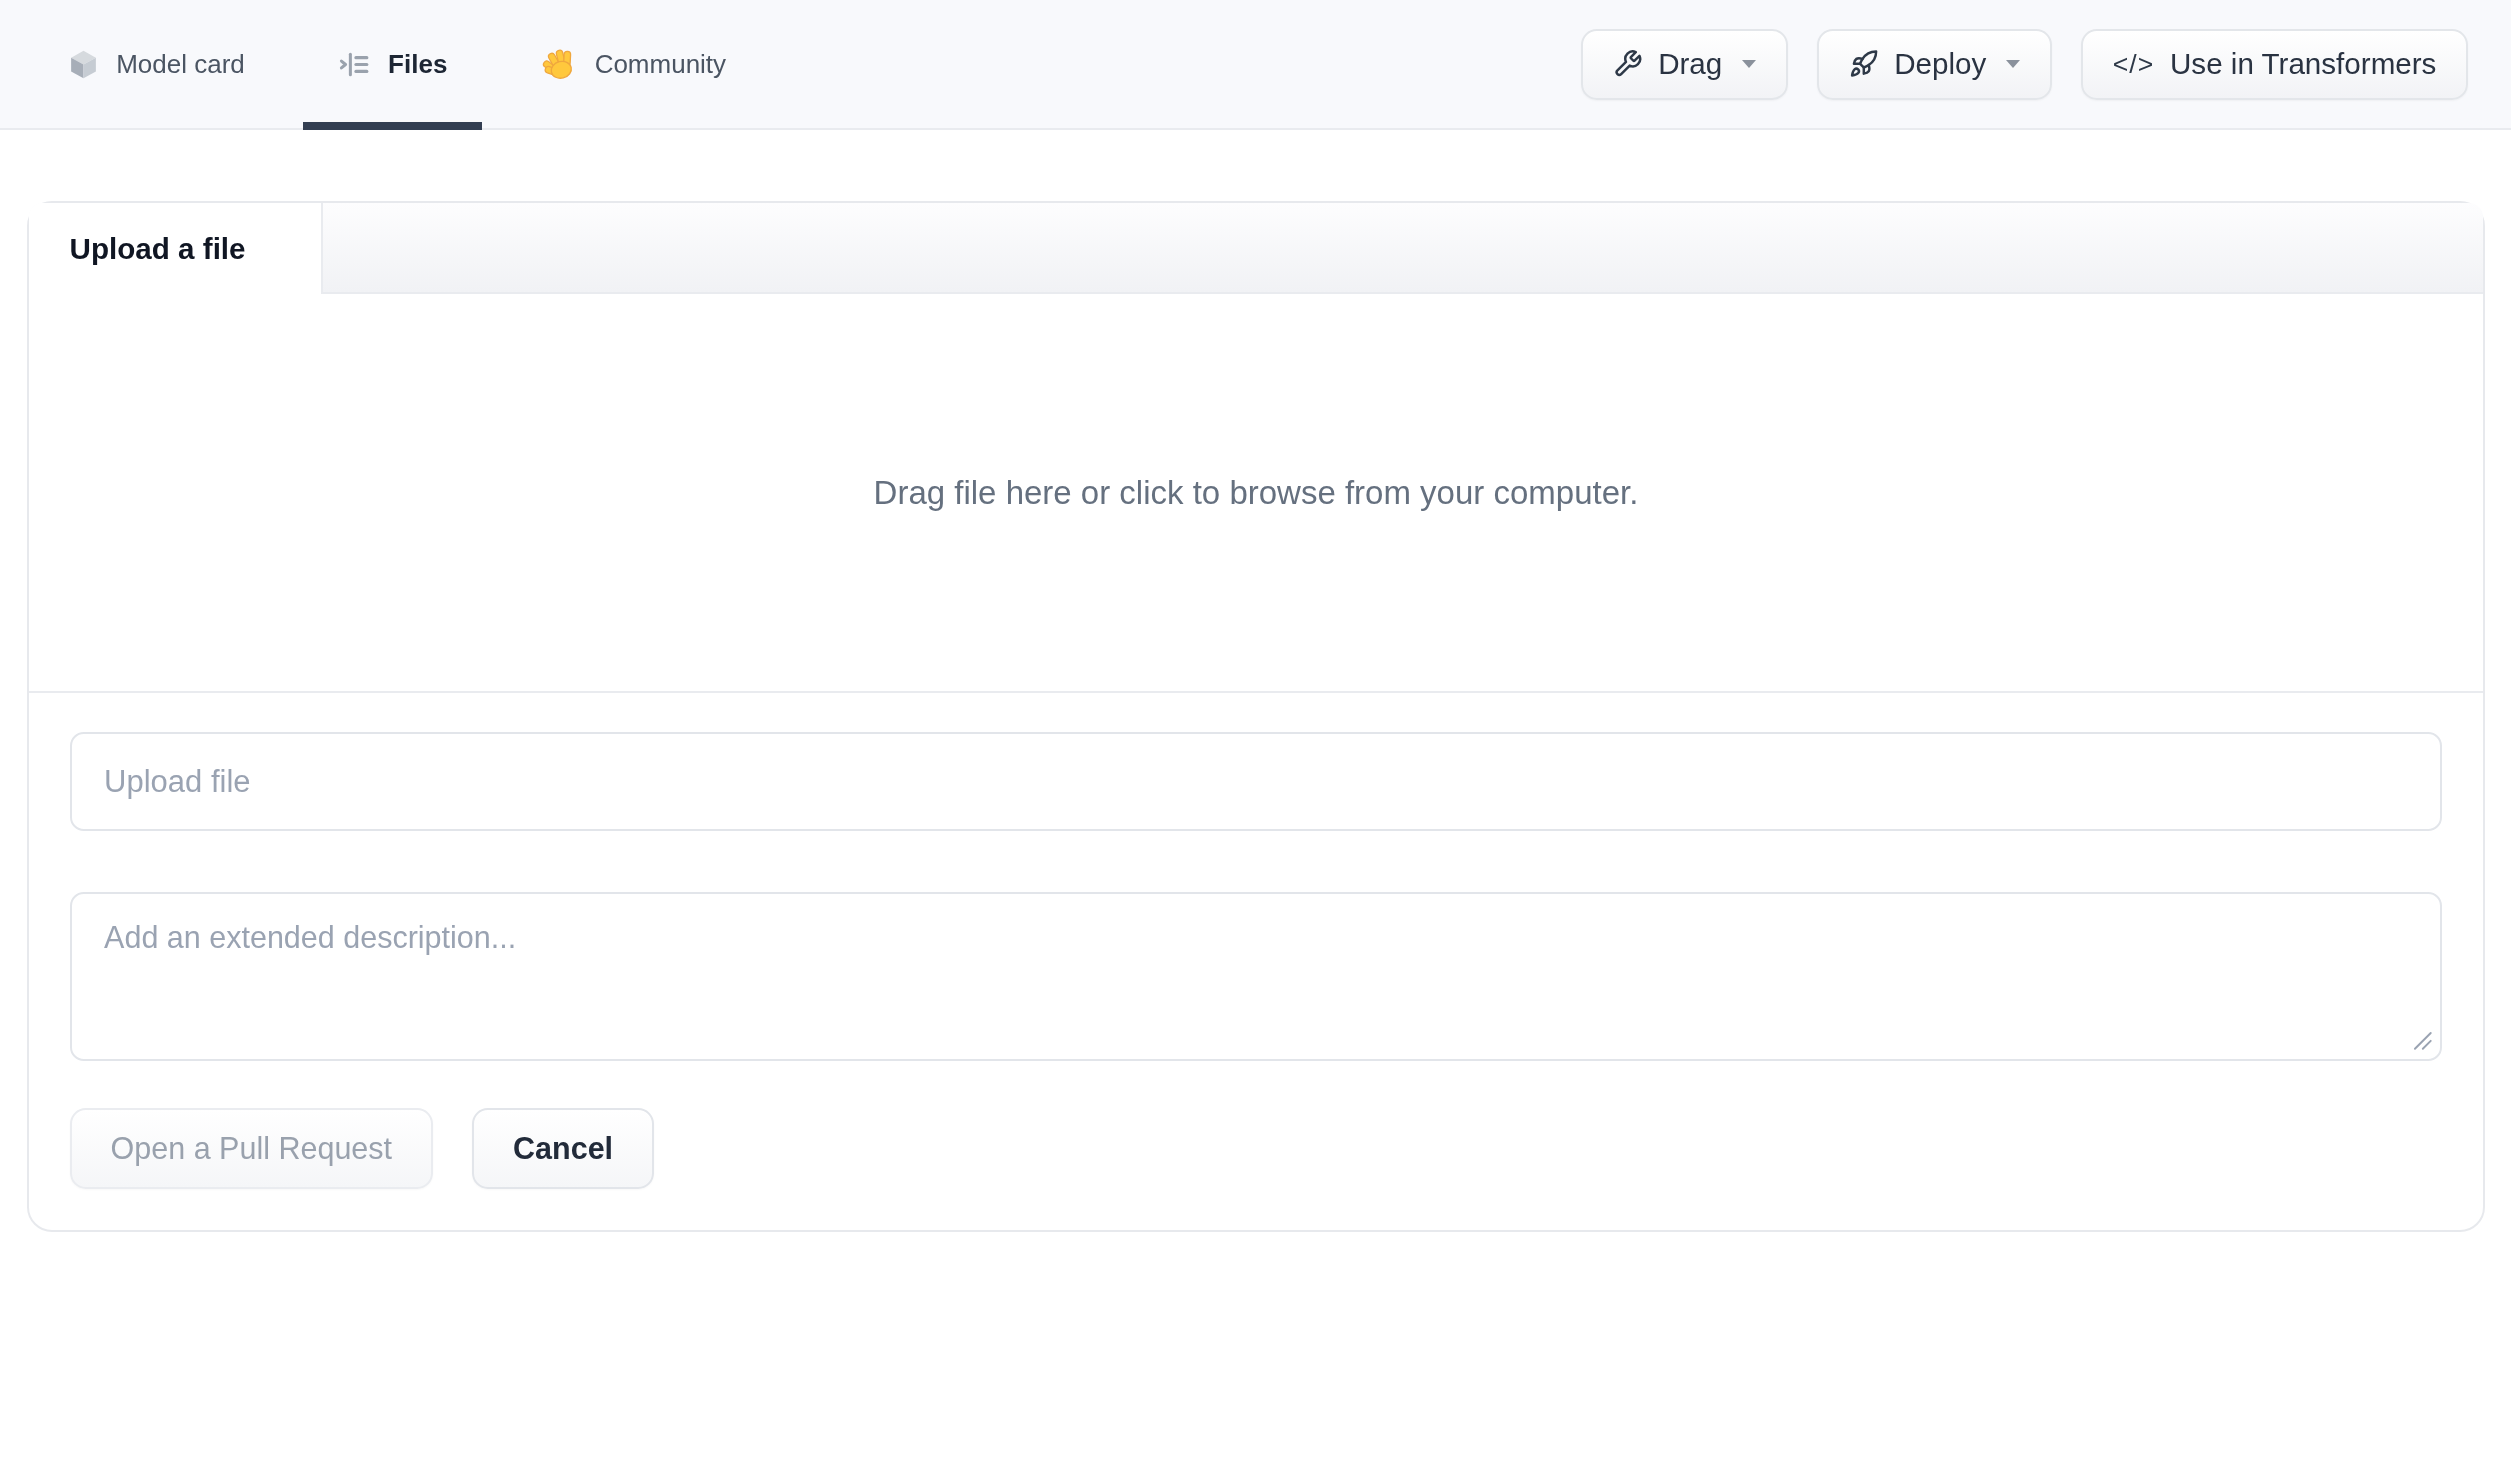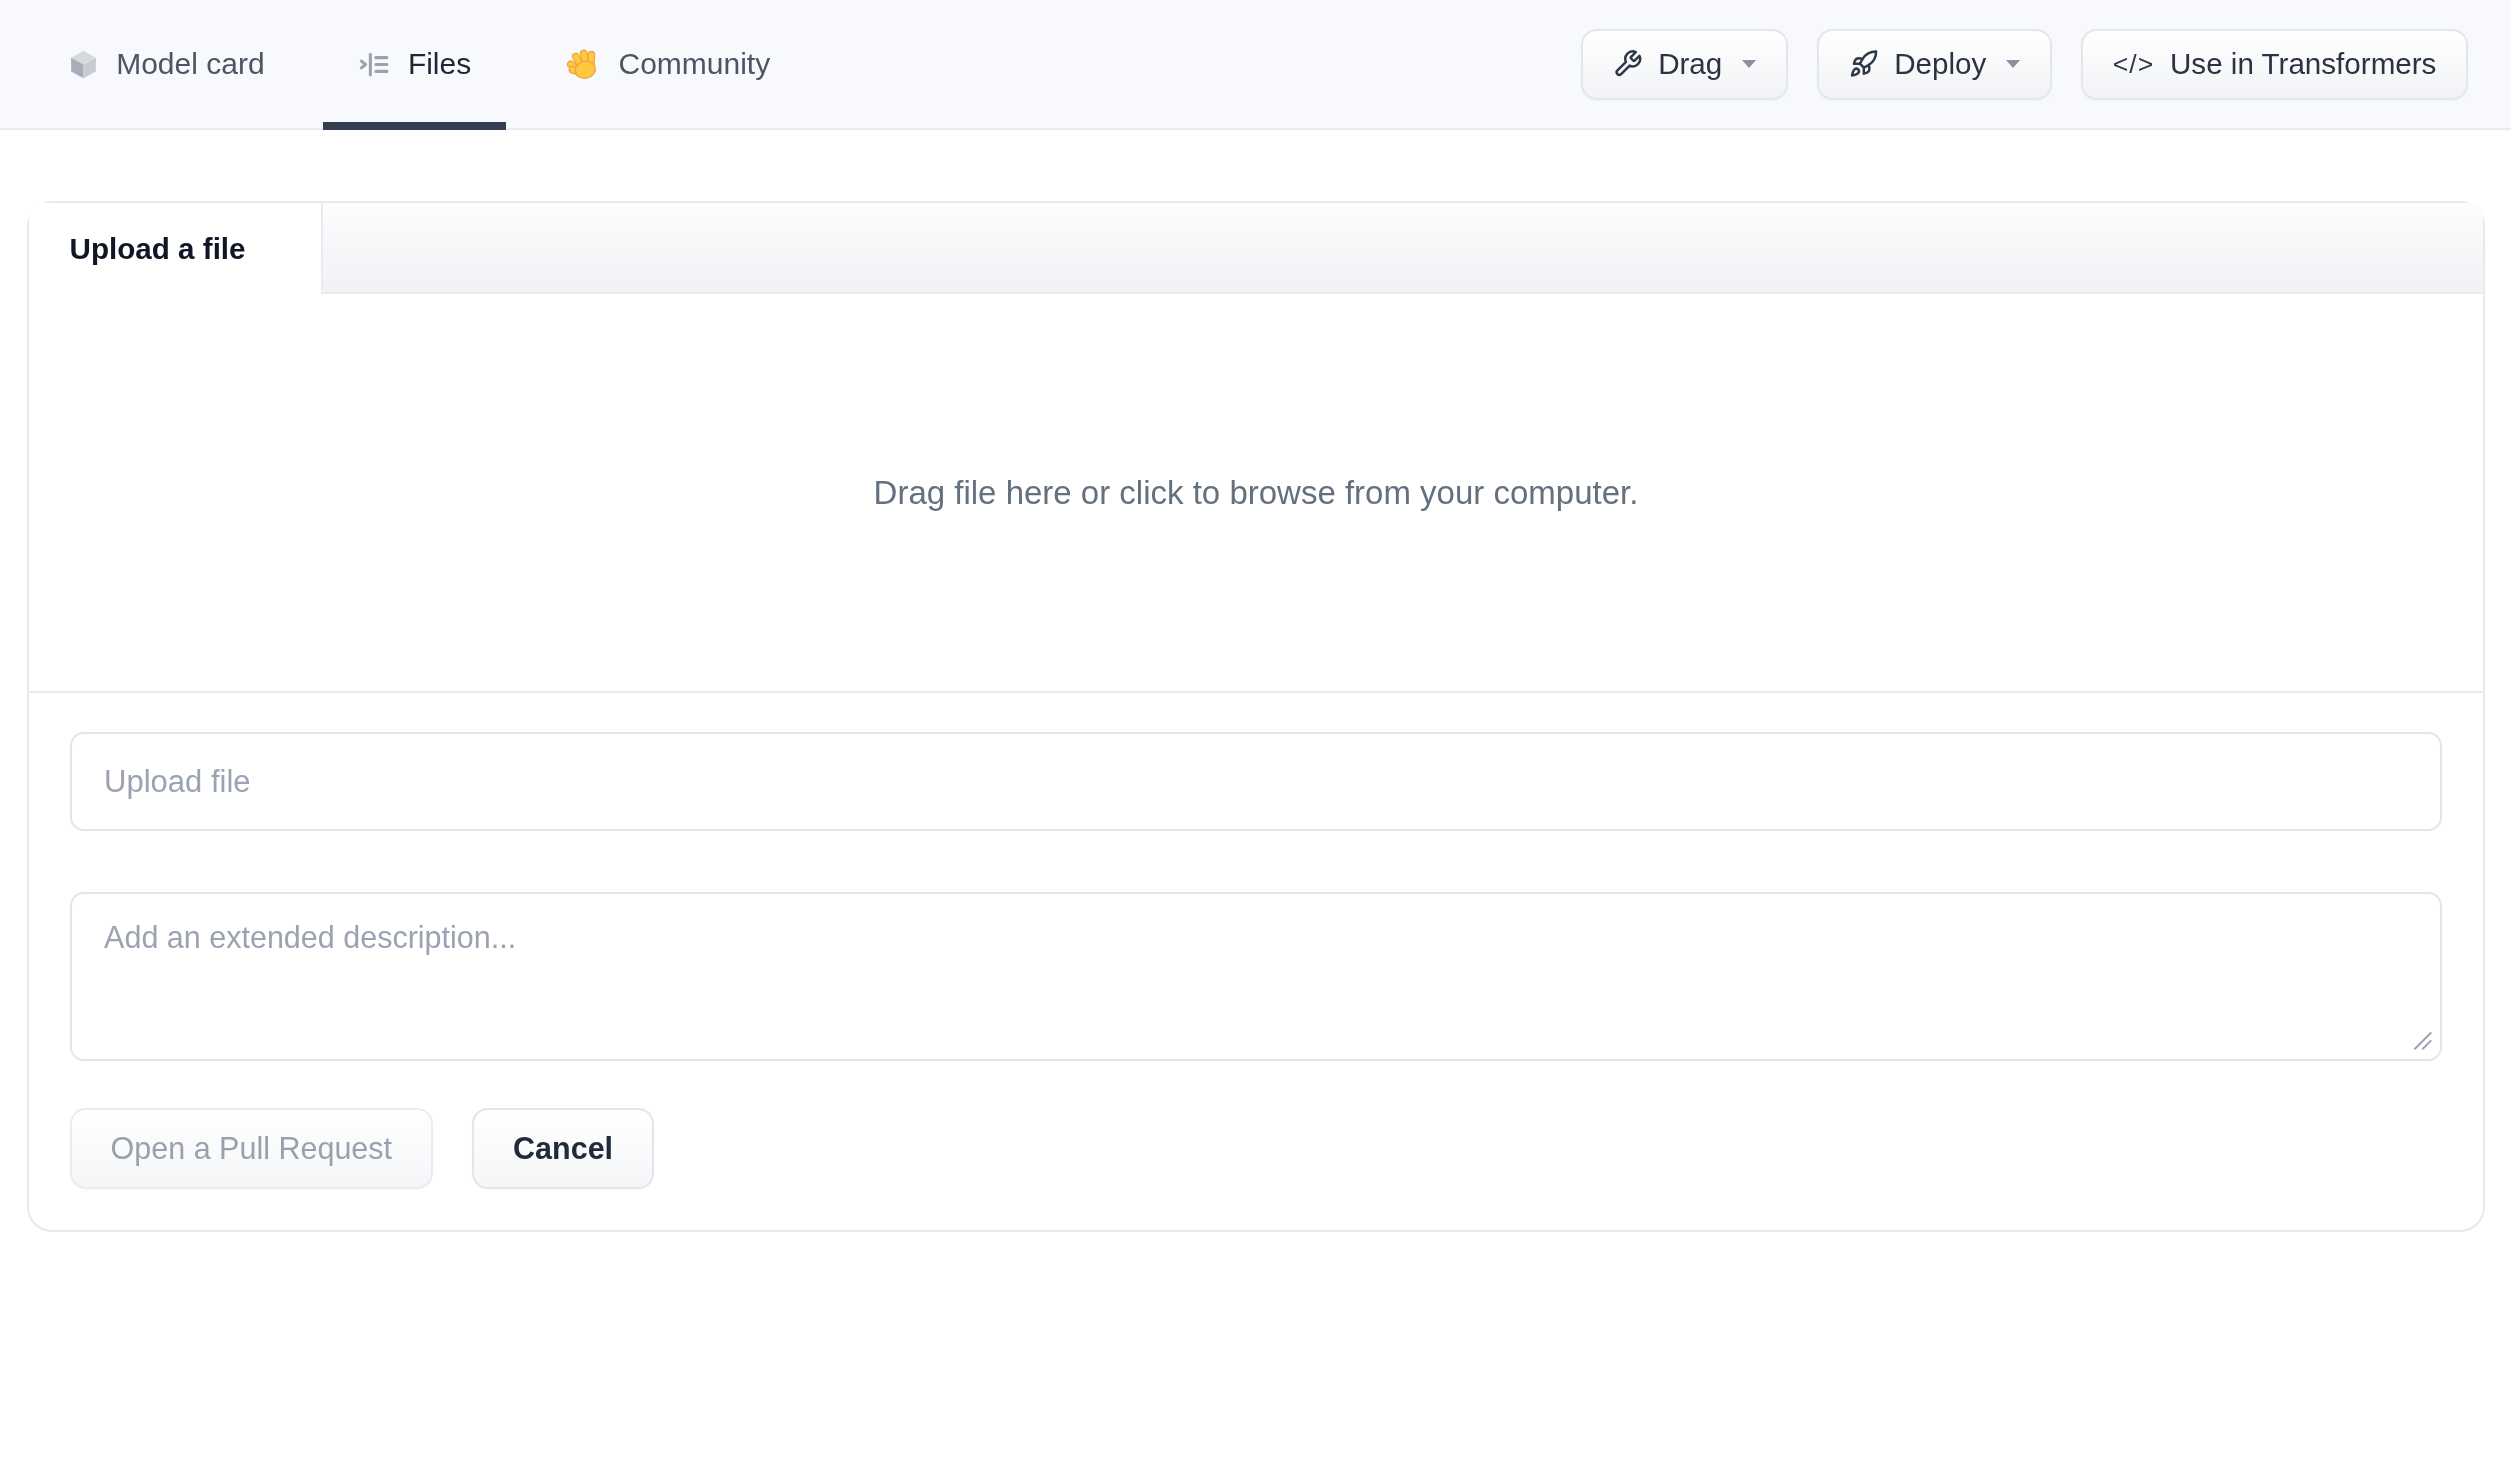--- a/index.html
+++ b/index.html
@@ -4,22 +4,22 @@
 <style>
   * { margin:0; padding:0; box-sizing:border-box; }
   html,body { width:2512px; height:1478px; background:#ffffff;
     font-family:"Liberation Sans","DejaVu Sans",sans-serif; color:#2a3342; }
 
   
   .topbar { display:flex; align-items:stretch; height:130px; padding:0 44px 0 31.5px;
     background:#f8f9fc; border-bottom:2px solid #e9ebef; }
   .tabs { display:flex; align-items:stretch; }
   .tab { display:flex; align-items:center; gap:16.7px; padding:0 35px; margin-right:23.6px;
-    font-size:30px; color:#4b5563; position:relative; cursor:pointer; white-space:nowrap;text-align:right; }
-  .tab.active { font-weight:400; color:#1d2634; }
+    font-size:26px; color:#4b5563; position:relative; cursor:pointer; white-space:nowrap;text-align:right; }
+  .tab.active { font-weight:700; color:#1d2634; }
   .tab.active::after { content:""; position:absolute; left:0; right:0; bottom:-2px;
     height:7.9px; background:#333e51; }
   .actions { margin-left:auto; display:flex; align-items:center; gap:29.6px; }
   .btn { display:flex; align-items:center; gap:15.8px; height:71px; padding:0 29.6px;
     border:2px solid #e3e6ea; border-radius:15.8px;
     background:linear-gradient(180deg,#ffffff 0%,#f2f3f6 100%);
     font-size:29.6px; color:#2a3342; box-shadow:0 1px 2px rgba(0,0,0,0.04);
     cursor:pointer; white-space:nowrap; }
   .caret { width:0; height:0; border-left:7.9px solid transparent;
     border-right:7.9px solid transparent; border-top:8.9px solid #8a919c; margin-left:3.9px; }

